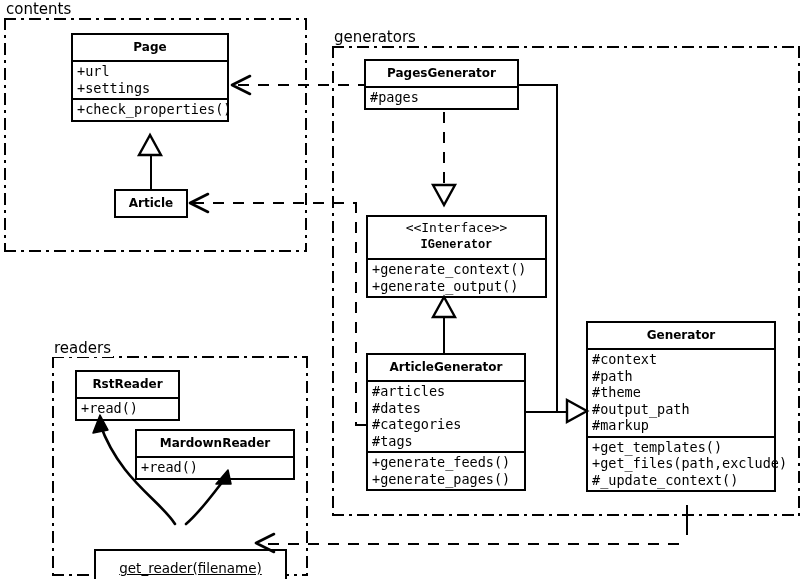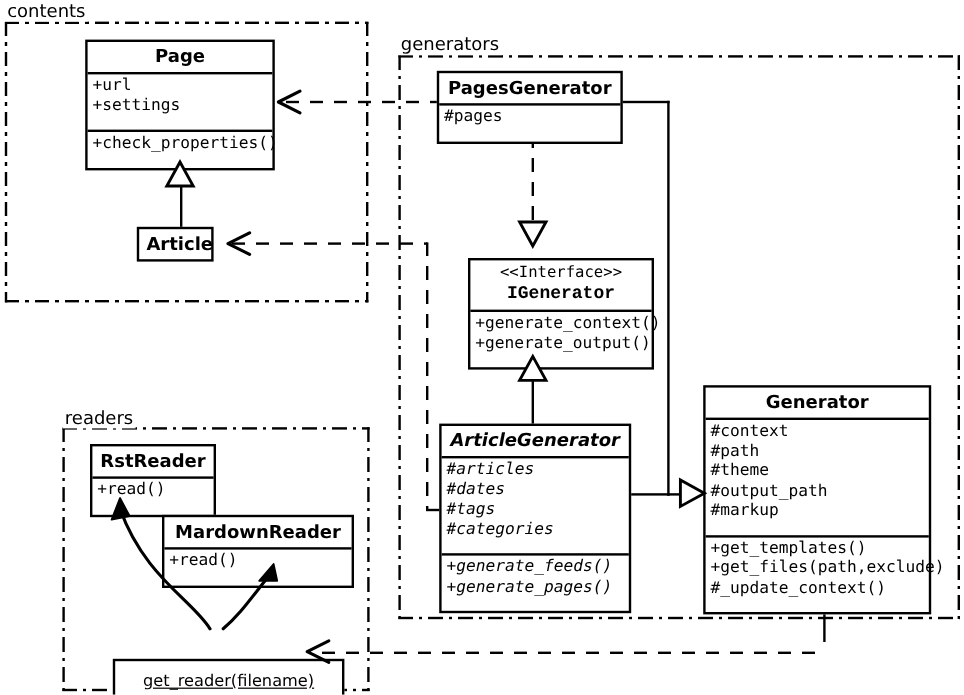--- a/index.html
+++ b/index.html
@@ -60,37 +60,37 @@
   .cls {
     position: absolute;
     box-sizing: border-box;
     border: 2px solid #000;
     background: #ffffff;
     z-index: 5;
   }
   .cls-name {
     text-align: center;
     font-weight: bold;
-    font-size: 15px;
+    font-size: 12px;
     font-family: "DejaVu Sans", sans-serif;
     padding: 3px 6px 4px 6px;
     line-height: 18px;
     color: #000;
   }
   .cls-stereo {
     text-align: center;
     font-size: 13px;
     font-family: "DejaVu Sans Mono", monospace;
     line-height: 16px;
     padding-top: 3px;
     color: #000;
   }
   .cls-sec {
     border-top: 2px solid #000;
-    padding: 1px 4px 12px 4px;
+    padding: 1px 4px 2px 4px;
   }
   .cls-sec div {
     font-size: 13.5px;
     font-family: "DejaVu Sans Mono", monospace;
     line-height: 16.5px;
     white-space: nowrap;
     color: #000;
   }
   .plain-box {
     position: absolute;
@@ -235,47 +235,47 @@
     <div class="cls-name">Page</div>
     <div class="cls-sec">
       <div>+url</div>
       <div>+settings</div>
     </div>
     <div class="cls-sec">
       <div>+check_properties()</div>
     </div>
   </div>
 
-  <div class="cls" style="left:114px; top:189px; width:64px;">
+  <div class="cls" style="left:114px; top:189px; width:74px;">
     <div class="cls-name">Article</div>
   </div>
 
   <div class="cls" style="left:364px; top:59px; width:155px;">
     <div class="cls-name">PagesGenerator</div>
     <div class="cls-sec">
       <div>#pages</div>
     </div>
   </div>
 
-  <div class="cls" style="left:366px; top:215px; width:155px;margin-left:24px;">
+  <div class="cls" style="left:366px; top:215px; width:181px;">
     <div class="cls-stereo">&lt;&lt;Interface&gt;&gt;</div>
     <div class="cls-name" style="padding-top:0;font-family:Liberation Mono, monospace;">IGenerator</div>
     <div class="cls-sec">
       <div>+generate_context()</div>
       <div>+generate_output()</div>
     </div>
   </div>
 
-  <div class="cls" style="left:366px; top:353px; width:160px;font-style:italic;">
+  <div class="cls" style="left:366px; top:353px; width:160px;">
     <div class="cls-name">ArticleGenerator</div>
     <div class="cls-sec">
       <div>#articles</div>
       <div>#dates</div>
+      <div>#categories</div>
       <div>#tags</div>
-      <div>#categories</div>
     </div>
     <div class="cls-sec">
       <div>+generate_feeds()</div>
       <div>+generate_pages()</div>
     </div>
   </div>
 
   <div class="cls" style="left:586px; top:321px; width:190px;">
     <div class="cls-name">Generator</div>
     <div class="cls-sec">

